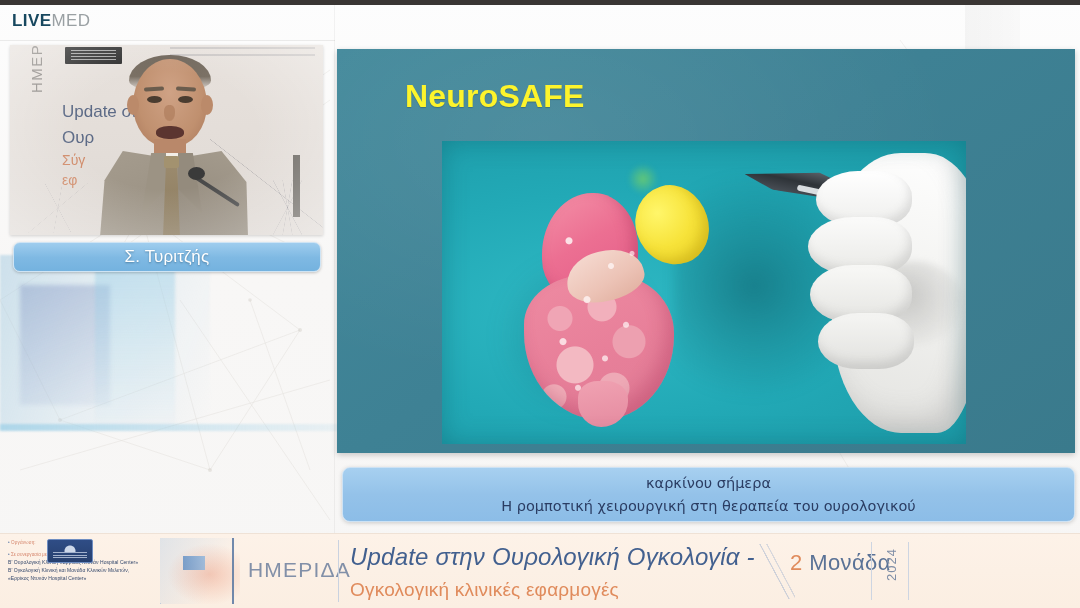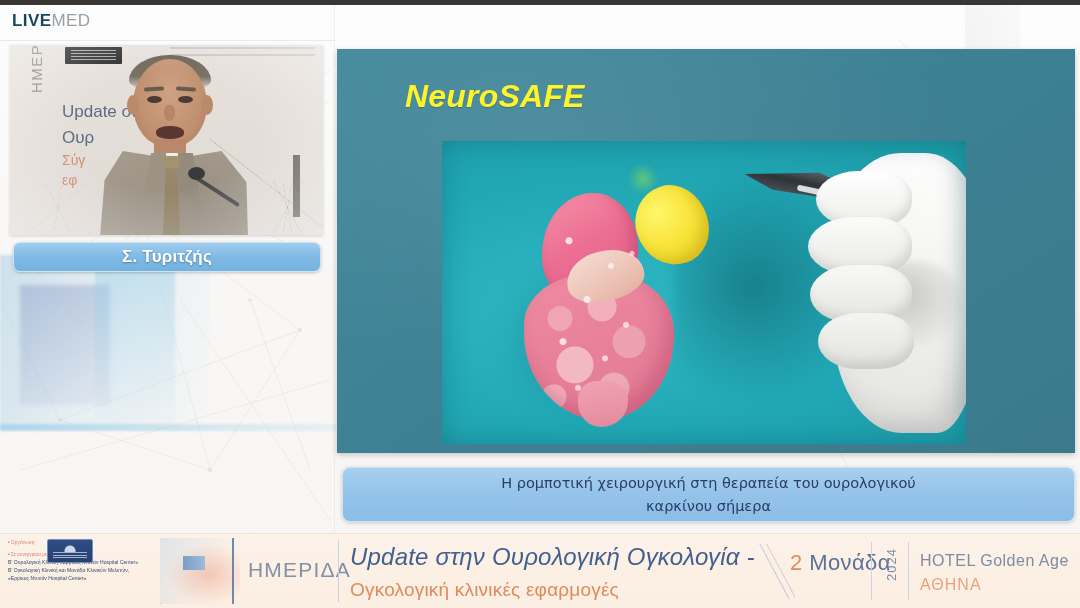--- a/index.html
+++ b/index.html
@@ -216,21 +216,21 @@
     position:absolute; left:13px; top:242px; width:308px; height:30px;
     border-radius:7px;
     background:linear-gradient(180deg,#9fcdee 0%, #7fb9e3 52%, #74b2df 100%);
     border:1px solid #cfe4f4;
     box-shadow:0 1px 3px rgba(0,0,0,.22);
     display:flex; align-items:center; justify-content:center;
     z-index:25;
   }
   .name-banner span {
     font-family:"Liberation Sans", sans-serif;
-    font-size:17px; font-weight:bold; color:#ffffff;
+    font-size:17px; font-weight:normal; color:#ffffff;
     text-shadow:0 1px 2px rgba(40,80,110,.55);
     letter-spacing:.2px;
   }
   
   .slide {
     position:absolute; left:337px; top:49px; width:738px; height:404px;
     background:#3e8194;
     box-shadow:0 2px 6px rgba(0,0,0,.20);
     z-index:18; overflow:hidden;
   }
@@ -239,21 +239,20 @@
     background:
       radial-gradient(ellipse at 28% 22%, rgba(255,255,255,.07) 0%, rgba(255,255,255,0) 55%),
       linear-gradient(145deg,#43899b 0%, #3e8194 45%, #3a7a8c 100%);
   }
   .slide-title {
     position:absolute; left:68px; top:29px;
     font-family:"Liberation Sans", sans-serif;
     font-size:32px; font-weight:bold; color:#fdf42c;
     letter-spacing:.2px;
     text-shadow:0 1px 1px rgba(0,0,0,.20);
-    font-style:italic;
   }
   
   .specimen {
     position:absolute; left:105px; top:92px; width:524px; height:303px;
     background:#19a3b0; overflow:hidden;
   }
   .sp-drape {
     position:absolute; inset:0;
     background:
       radial-gradient(ellipse at 30% 55%, #2fb9c4 0%, #22a9b6 48%, #1c99a6 100%);
@@ -623,22 +622,22 @@
         <div class="g-f1"></div>
         <div class="g-f2"></div>
         <div class="g-f3"></div>
         <div class="g-f4"></div>
       </div>
       <div class="sp-inner-shadow"></div>
     </div>
   </div>
 
   <div class="caption">
+    <div>καρκίνου σήμερα</div>
     <div>Η ρομποτική χειρουργική στη θεραπεία του ουρολογικού</div>
-    <div>καρκίνου σήμερα</div>
   </div>
 
   <div class="footer">
     <div class="f-org">
       <div class="lbl">Οργάνωση:</div>
       <div class="sub">Σε συνεργασία με</div>
       <div class="line">Β' Ουρολογική Κλινική «Ερρίκος Ντυνάν Hospital Center»</div>
       <div class="line">Β' Ογκολογική Κλινική και Μονάδα Κλινικών Μελετών,</div>
       <div class="line">«Ερρίκος Ντυνάν Hospital Center»</div>
     </div>
@@ -653,19 +652,15 @@
       <div class="t2">Ογκολογική κλινικές εφαρμογές</div>
     </div>
     <div class="f-slash"></div>
     <div class="f-date">
       <span class="num">2</span>
       <span>Μονάδα</span>
     </div>
     <div class="f-div2"></div>
     <div class="f-year">2024</div>
     <div class="f-div3"></div>
-    <div class="f-venue">
-      <div class="v1">HOTEL Golden Age</div>
-      <div class="v2">ΑΘΗΝΑ</div>
-    </div>
   </div>
 
 </div>
 
 </body></html>

